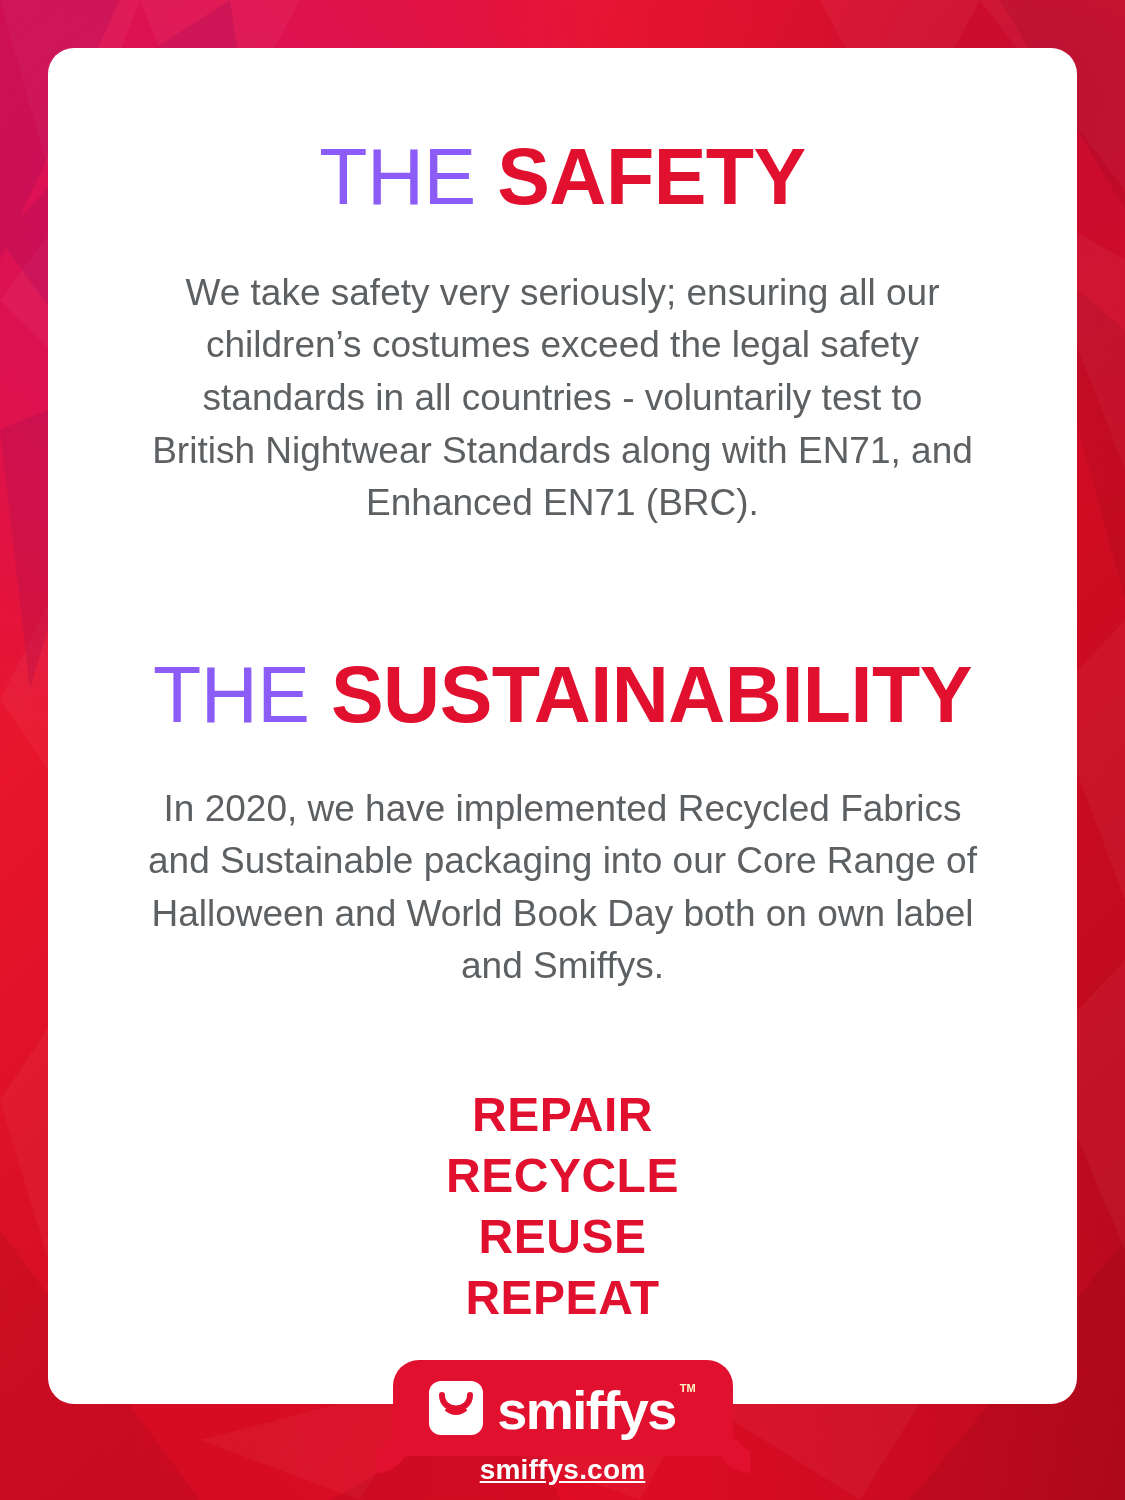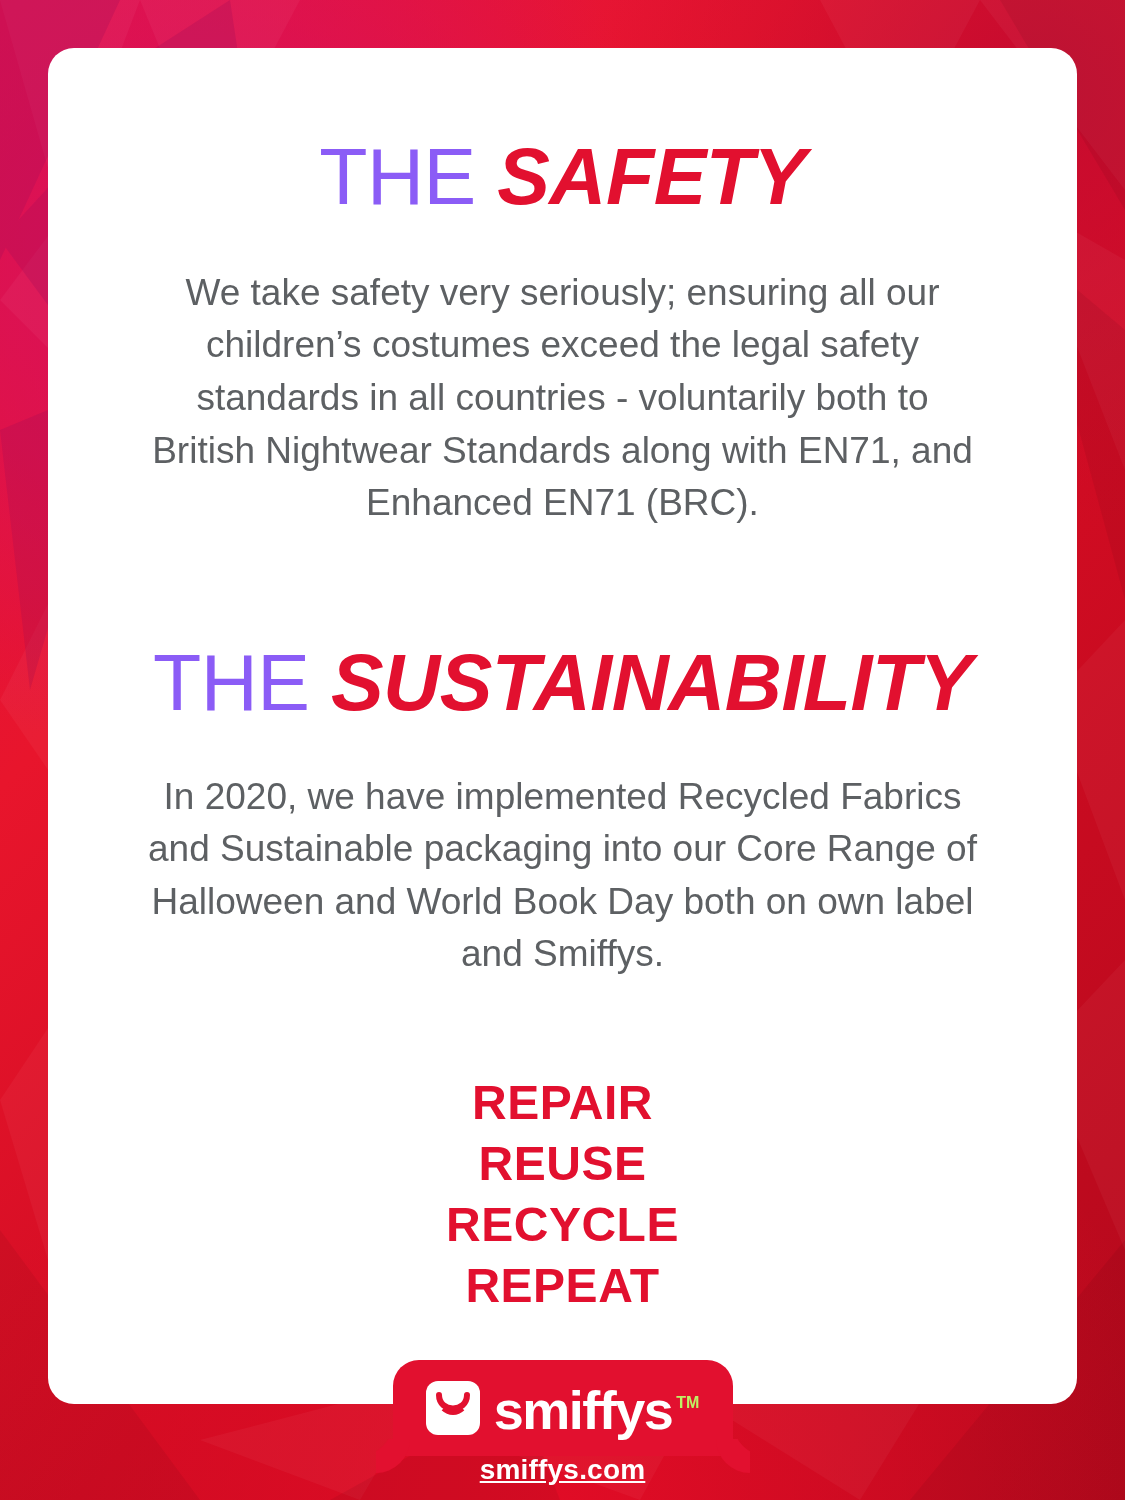--- a/index.html
+++ b/index.html
@@ -52,30 +52,29 @@
     line-height: 1.05;
     margin: 0;
   }
   .heading .the {
     color: #8b5cf6;
     font-weight: 400;
   }
   .heading .accent {
     color: #e2102f;
     font-weight: 700;
-    font-style: italic;
   }
 
   .h-safety {
     font-size: 79px;
     margin-top: 28px;
   }
   .h-sustain {
     font-size: 79px;
-    margin-top: 0;
+    margin-top: 12px;
   }
 
   .body-text {
     text-align: center;
     color: #5d6063;
     font-size: 37px;
     line-height: 1.42;
     font-weight: 400;
     margin: 0 auto;
     max-width: 830px;
@@ -166,25 +165,25 @@
   .wordmark {
     color: #ffffff;
     font-size: 54px;
     font-weight: 700;
     letter-spacing: -1.5px;
     line-height: 1;
     position: relative;
     top: 2px;
   }
   .tm {
-    color: #bef264;
-    font-size: 16px;
+    color: #fef9c3;
+    font-size: 11px;
     font-weight: 700;
     align-self: flex-start;
-    margin-top: 34px;
+    margin-top: 22px;
     margin-left: -10px;
   }
 
   .site-url {
     position: absolute;
     left: 0;
     right: 0;
     bottom: 14px;
     text-align: center;
     color: #ffffff;
@@ -229,36 +228,36 @@
       <polygon points="330,1500 520,1395 560,1500"></polygon>
     </g>
   </svg>
 
   <div class="card">
 
     <h1 class="heading h-safety"><span class="the">THE </span><span class="accent">SAFETY</span></h1>
 
     <div class="spacer-1"></div>
 
-    <p class="body-text">We take safety very seriously; ensuring all our children’s costumes exceed the legal safety standards in all countries - voluntarily both to British Nightwear Standards along with EN71, and Enhanced EN71 (BRC).</p>
+    <p class="body-text">We take safety very seriously; ensuring all our children’s costumes exceed the legal safety standards in all countries - voluntarily test to British Nightwear Standards along with EN71, and Enhanced EN71 (BRC).</p>
 
     <div class="spacer-2"></div>
 
     <h1 class="heading h-sustain"><span class="the">THE </span><span class="accent">SUSTAINABILITY</span></h1>
 
     <div class="spacer-3"></div>
 
     <p class="body-text">In 2020, we have implemented Recycled Fabrics and Sustainable packaging into our Core Range of Halloween and World Book Day both on own label and Smiffys.</p>
 
     <div class="spacer-4"></div>
 
     <div class="rrr">
       <div>REPAIR</div>
+      <div>RECYCLE</div>
       <div>REUSE</div>
-      <div>RECYCLE</div>
       <div>REPEAT</div>
     </div>
 
   </div>
 
   <div class="logo-tab">
     <span class="smiley-mark">
       <svg class="curve" viewBox="0 0 34 30">
         <path d="M3 4 C3 22, 31 22, 31 4" fill="none" stroke="#e2102f" stroke-width="6" stroke-linecap="round"></path>
       </svg>

